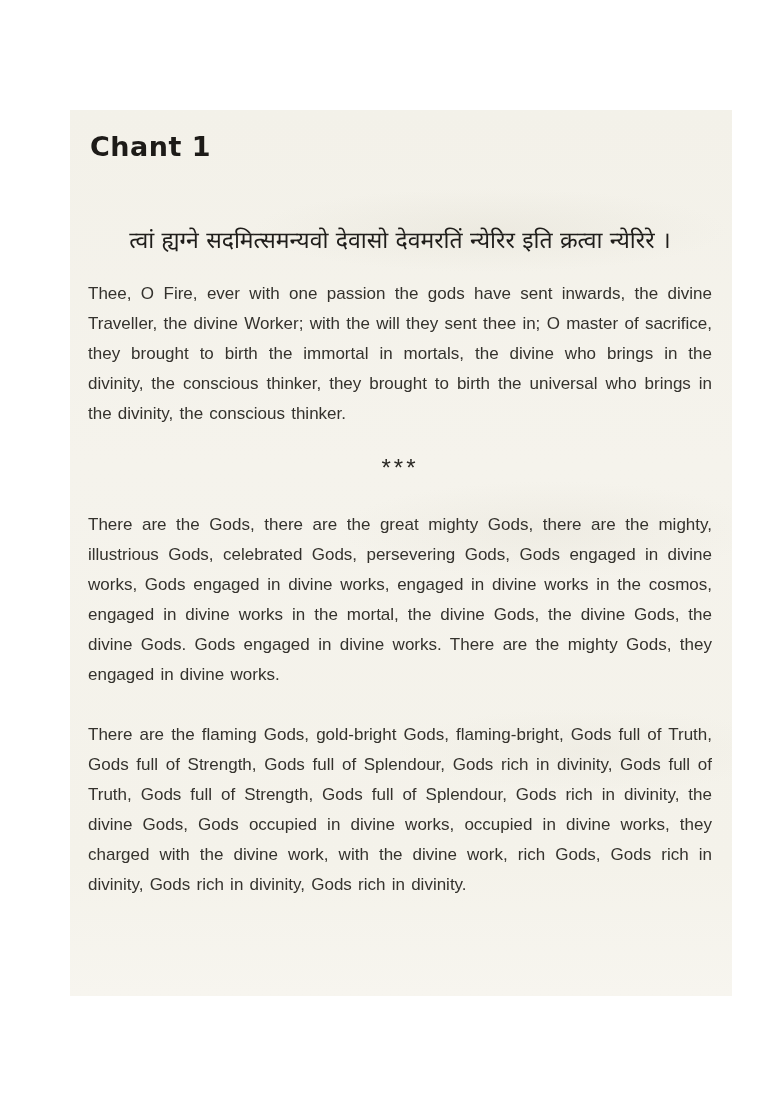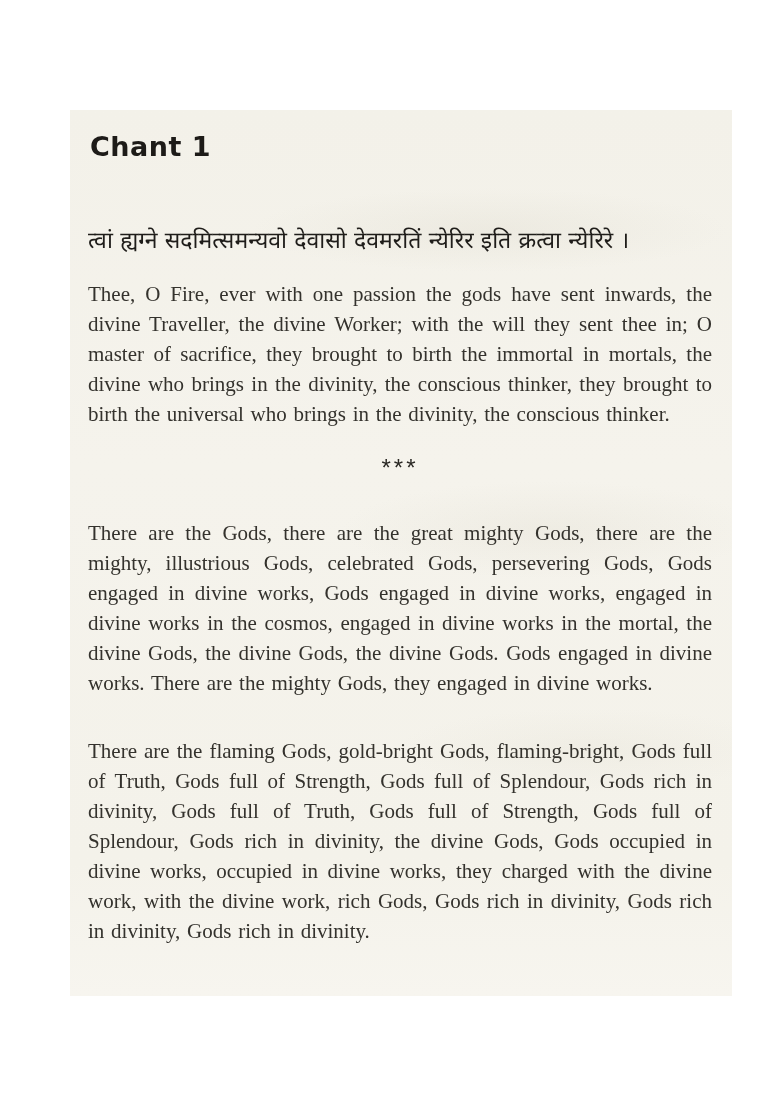--- a/index.html
+++ b/index.html
@@ -41,50 +41,49 @@
     margin: 0 0 0 2px;
     line-height: 34px;
   }
 
   .sanskrit-verse {
     margin-top: 58px;
     font-family: "DejaVu Sans", "Liberation Serif", sans-serif;
     font-size: 23px;
     line-height: 37px;
     color: #1f1d1a;
-    text-align: left;
+    text-align: center;
   }
   .verse-line {
     white-space: nowrap;
   }
 
   .body-text {
-    font-size: 21px;
+    font-size: 17px;
     line-height: 30px;
     text-align: justify;
     word-spacing: 1.5px;
     color: #34322d;
-    font-family: Liberation Serif, serif;
   }
 
   .translation-paragraph {
     margin-top: 20px;
   }
 
   .section-separator {
     text-align: center;
     font-size: 24px;
     letter-spacing: 3px;
     color: #2a2824;
     margin: 27px 0 20px 0;
     line-height: 24px;
   }
 
   .body-paragraph {
-    margin-top: 38px;
+    margin-top: 30px;
   }
 </style>
 </head>
 <body>
 
 <div class="page-scan">
 
   <h1 class="chant-title">Chant 1</h1>
 
   <div class="sanskrit-verse">

